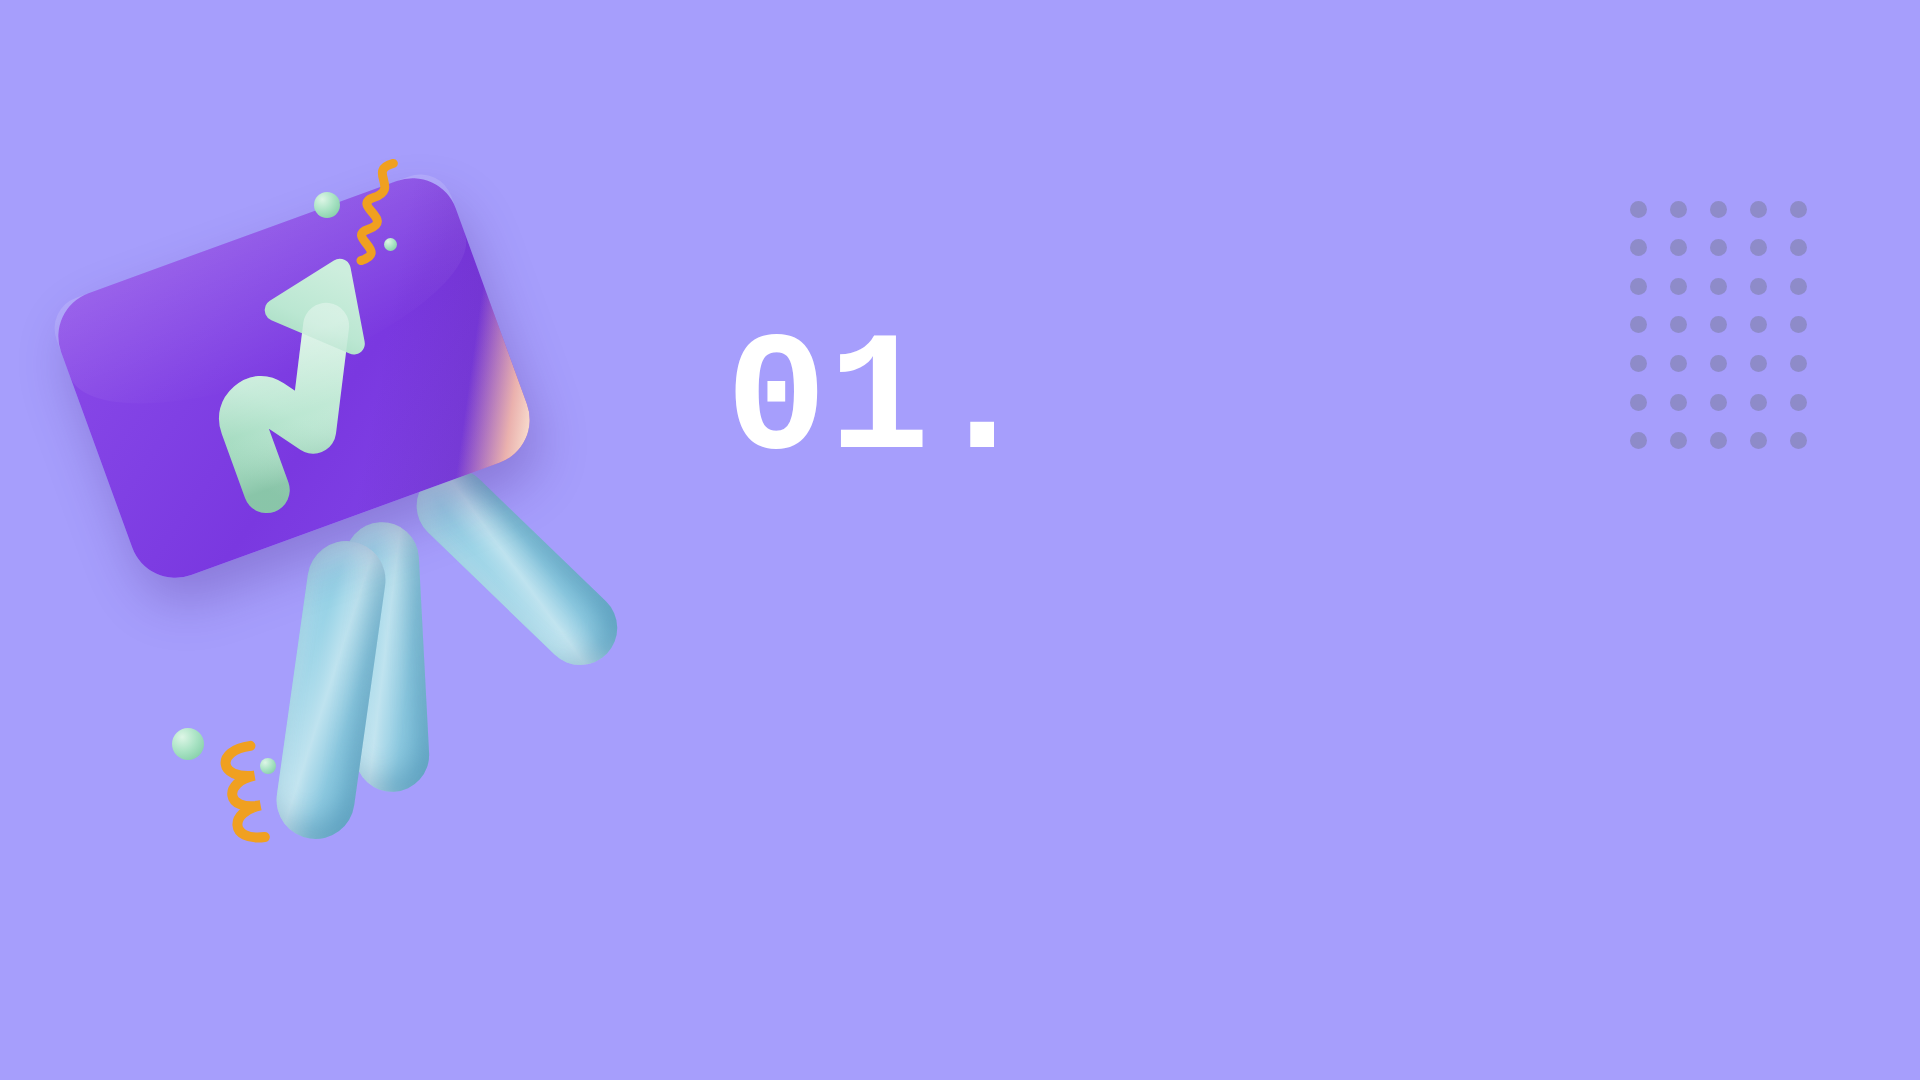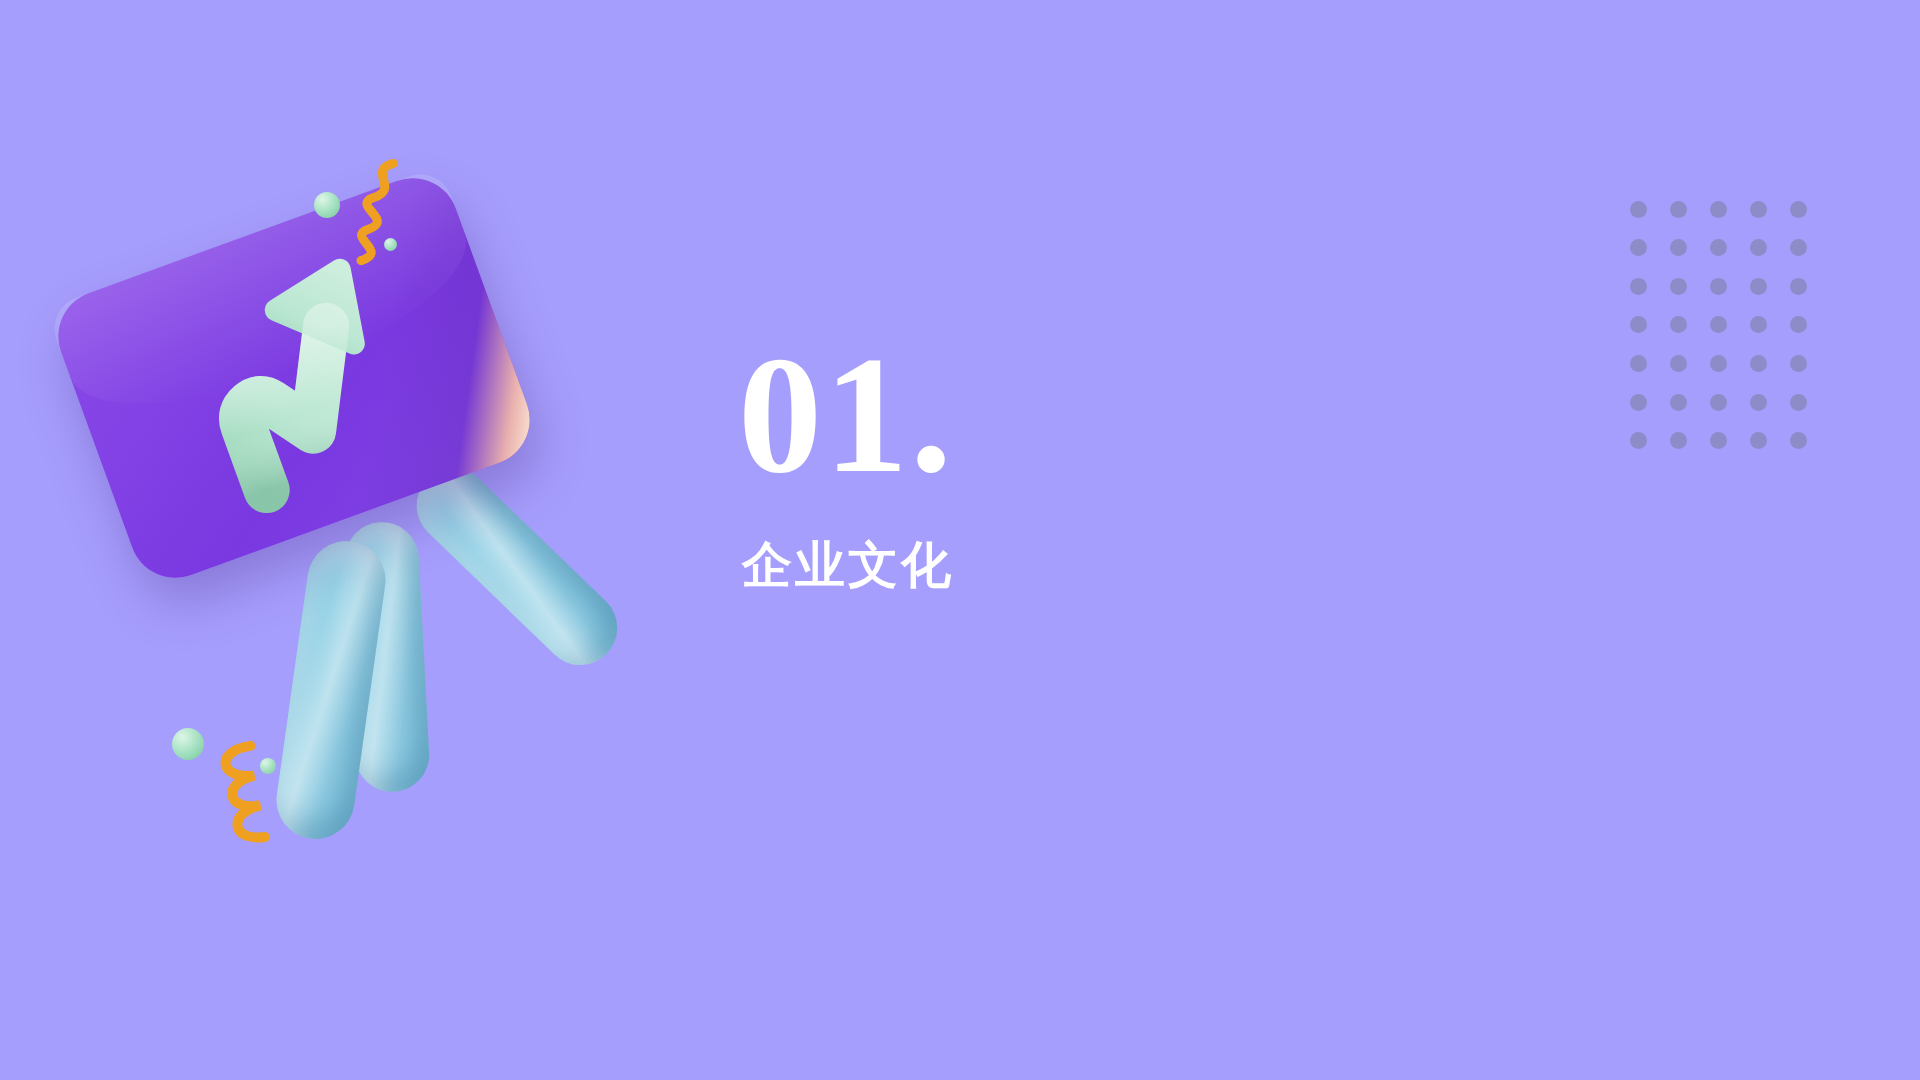--- a/index.html
+++ b/index.html
@@ -41,27 +41,27 @@
   }
 
   
   #text-block {
     position: absolute;
     left: 726px;
     top: 318px;
     width: 520px;
   }
   #number-heading {
-    margin: 12px;
+    margin: 0;
     font-size: 168px;
     line-height: 1;
     font-weight: 700;
     color: #ffffff;
     letter-spacing: 2px;
-    font-family: Liberation Serif, serif;
+    font-family: Liberation Mono, monospace;
   }
   #subtitle {
     margin: 0;
     padding-left: 16px;
     margin-top: 42px;
     font-size: 50px;
     line-height: 1;
     font-weight: 700;
     color: #ffffff;
     letter-spacing: 3px;
@@ -223,21 +223,20 @@
 
     <div class="squiggle" id="squiggle-bottom">
       <svg width="80" height="118" viewBox="0 0 80 118" xmlns="http://www.w3.org/2000/svg" aria-hidden="true">
         <path d="M44 8 C8 10 10 40 46 38 C14 42 14 72 50 68 C18 72 16 102 52 100" fill="none" stroke="#f0a020" stroke-width="10" stroke-linecap="round"></path>
       </svg>
     </div>
   </div>
 
   <div id="text-block">
     <div id="number-heading" style="color: rgb(255, 255, 255);">01.</div>
-    <div id="subtitle" style="color: rgb(255, 255, 255);">企业文化</div>
   </div>
 
   <div id="dot-grid">
       <div class="dot" style="background: rgb(142, 139, 201);"></div>
       <div class="dot" style="background: rgb(142, 139, 201);"></div>
       <div class="dot" style="background: rgb(142, 139, 201);"></div>
       <div class="dot" style="background: rgb(142, 139, 201);"></div>
       <div class="dot" style="background: rgb(142, 139, 201);"></div>
       <div class="dot" style="background: rgb(142, 139, 201);"></div>
       <div class="dot" style="background: rgb(142, 139, 201);"></div>

